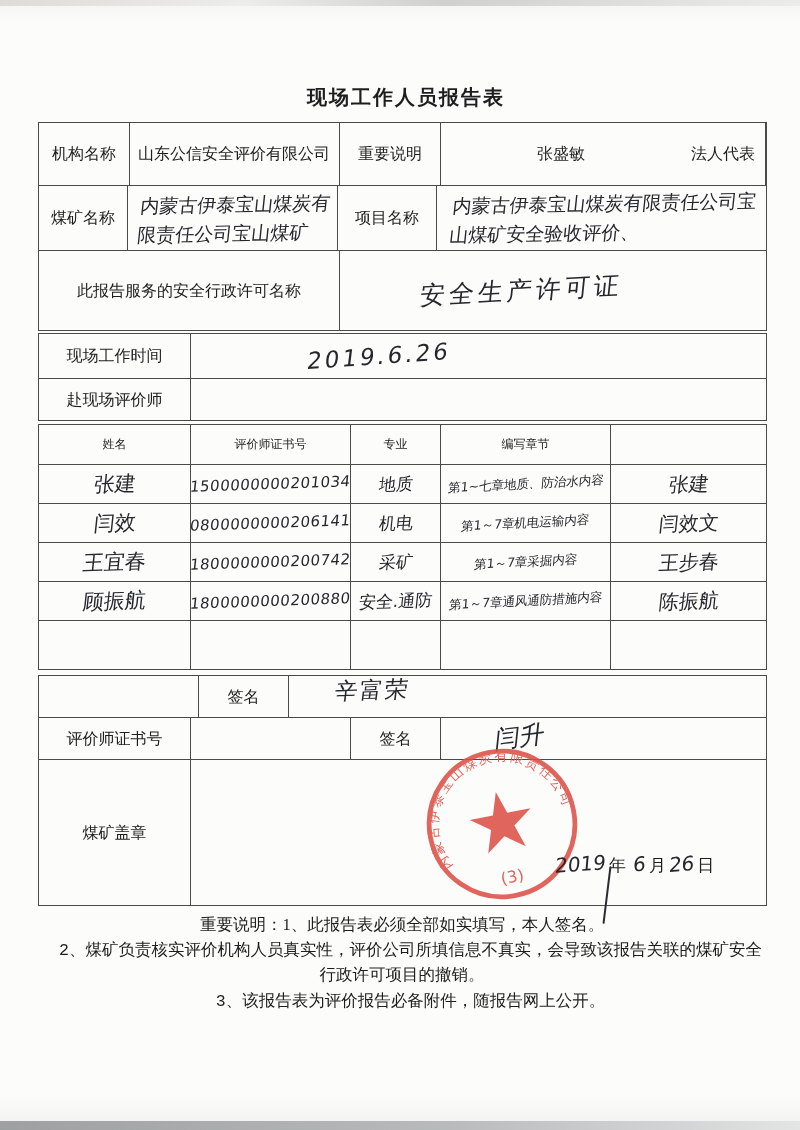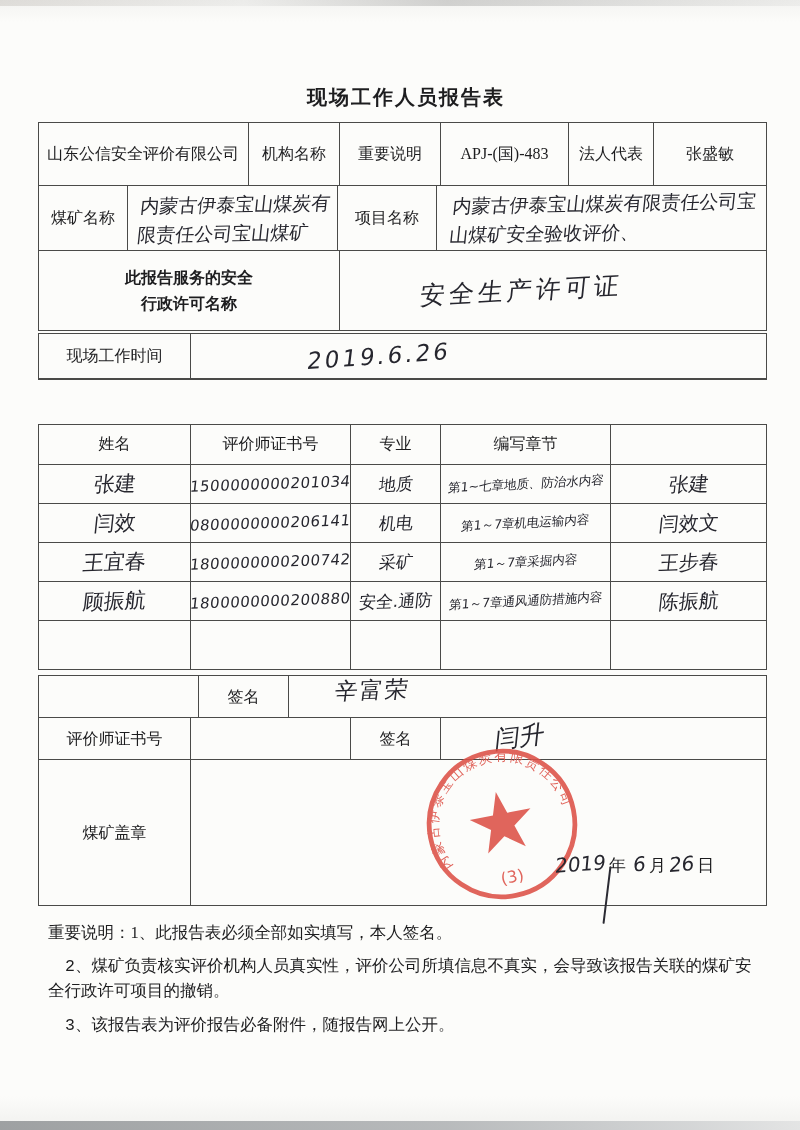--- a/index.html
+++ b/index.html
@@ -12,21 +12,21 @@
     background:linear-gradient(90deg,#8f9294,#aeb1b3 55%,#cfd1d2 85%,#e3e4e4);opacity:.85;}
   .title{position:absolute;top:84px;left:0;width:100%;text-align:center;
     font-size:20px;font-weight:bold;letter-spacing:2px;}
   .block{position:absolute;left:38px;width:729px;border:1.4px solid #4a4a48;box-sizing:border-box;background:transparent;}
   .r{display:flex;border-bottom:1px solid #4a4a48;box-sizing:border-box;}
   .r.last{border-bottom:none;}
   .c{border-right:1px solid #4a4a48;box-sizing:border-box;display:flex;align-items:center;justify-content:center;overflow:visible;}
   .c.last{border-right:none;}
   .c.left{justify-content:flex-start;padding-left:8px;}
   .lab{font-size:16px;text-align:center;line-height:1.6;}
-  .lab2{display:flex;flex-direction:column;font-weight:bold;}
+  .lab2{display:flex;flex-direction:row;}
   .hw{font-family:"DejaVu Sans",sans-serif;color:#26262e;display:inline-block;}
   .hw-mine{font-size:19px;line-height:1.5;width:202px;margin-left:3px;transform:rotate(-1deg) skewX(-7deg);}
   .hw-project{font-size:19px;line-height:1.55;width:315px;margin-left:6px;transform:rotate(-1deg) skewX(-7deg);}
   .hw-license{font-size:25px;margin-left:72px;letter-spacing:4px;transform:rotate(-3deg) skewX(-9deg);}
   .hw-time{font-size:23px;margin-left:108px;letter-spacing:3px;transform:rotate(-4deg) skewX(-11deg);}
   .hw-name{font-size:21px;transform:rotate(-2deg) skewX(-8deg);}
   .hw-cert{font-size:15px;letter-spacing:.5px;transform:rotate(-2deg) skewX(-8deg);}
   .hw-major{font-size:17px;transform:rotate(-2deg) skewX(-8deg);}
   .hw-chap{font-size:12.5px;transform:rotate(-3deg) skewX(-8deg);}
   .hw-sig{font-size:20px;transform:rotate(-2deg) skewX(-8deg);}
@@ -36,45 +36,44 @@
   .w152{width:152px}.w160{width:160px}.w90{width:90px}.w170{width:170px}.w301{width:301px}
   .grow{flex:1}
   .h63{height:63px}.h65{height:65px}.h79{height:79px}
   .h45{height:45px}.h41{height:41px}
   .h40{height:40px}.h39{height:39px}.h48{height:48px}
   .h42{height:42px}.h144{height:145px}
   #blockA{top:122px}
   #blockB{top:333px}
   #blockC{top:424px}
   #blockD{top:675px}
-  .th{font-size:16px;text-align:center;}
+  .th{font-size:12px;text-align:center;}
   .stamp{position:absolute;left:398px;top:733px;width:208px;height:182px;transform:rotate(-11deg);opacity:.88;}
   .stamp-date{position:absolute;left:552px;top:852px;font-size:17px;color:#1d1d1f;white-space:nowrap;}
   .hw-datenum{font-family:"DejaVu Sans",sans-serif;color:#26262e;font-size:20px;display:inline-block;margin:0 3px;transform:rotate(-4deg) skewX(-9deg);}
   .pen-stroke{position:absolute;left:606px;top:866px;width:2px;height:58px;background:#2b2b33;transform:rotate(7deg);border-radius:2px;}
   .notes{position:absolute;left:40px;top:912px;width:724px;font-size:16.5px;line-height:1.55;}
-  .notes p{margin:8px;}
+  .notes p{margin:0;text-align:center;}
   .notes p.ind{text-indent:17px;font-family:Liberation Mono, monospace;}
 </style>
 </head>
 <body>
 
 <div class="page">
   <div class="edge-top"></div>
 
   <div class="title">现场工作人员报告表</div>
 
   <div class="block" id="blockA">
     <div class="r h63">
+      <div class="c w91 lab">机构名称</div>
       <div class="c w210 left lab">山东公信安全评价有限公司</div>
-      <div class="c w91 lab">机构名称</div>
       <div class="c w101 lab">重要说明</div>
-      <div class="c w128 lab">APJ-(国)-483</div>
+      <div class="c grow last lab">张盛敏</div>
       <div class="c w85 lab">法人代表</div>
-      <div class="c grow last lab">张盛敏</div>
     </div>
     <div class="r h65">
       <div class="c w91 lab">煤矿名称</div>
       <div class="c w210 left">
         <span class="hw hw-mine">内蒙古伊泰宝山煤炭有限责任公司宝山煤矿</span>
       </div>
       <div class="c w101 lab">项目名称</div>
       <div class="c grow last left">
         <span class="hw hw-project">内蒙古伊泰宝山煤炭有限责任公司宝山煤矿安全验收评价、</span>
       </div>
@@ -89,20 +88,24 @@
       </div>
     </div>
   </div>
 
   <div class="block" id="blockB">
     <div class="r h45">
       <div class="c w152 lab">现场工作时间</div>
       <div class="c grow last left">
         <span class="hw hw-time">2019.6.26</span>
       </div>
+    </div>
+    <div class="r h41 last">
+      <div class="c w152 lab">赴现场评价师</div>
+      <div class="c grow last"></div>
     </div>
   </div>
 
   <div class="block" id="blockC">
     <div class="r h40">
       <div class="c w152 th">姓名</div>
       <div class="c w160 th">评价师证书号</div>
       <div class="c w90 th">专业</div>
       <div class="c w170 th">编写章节</div>
     </div>

